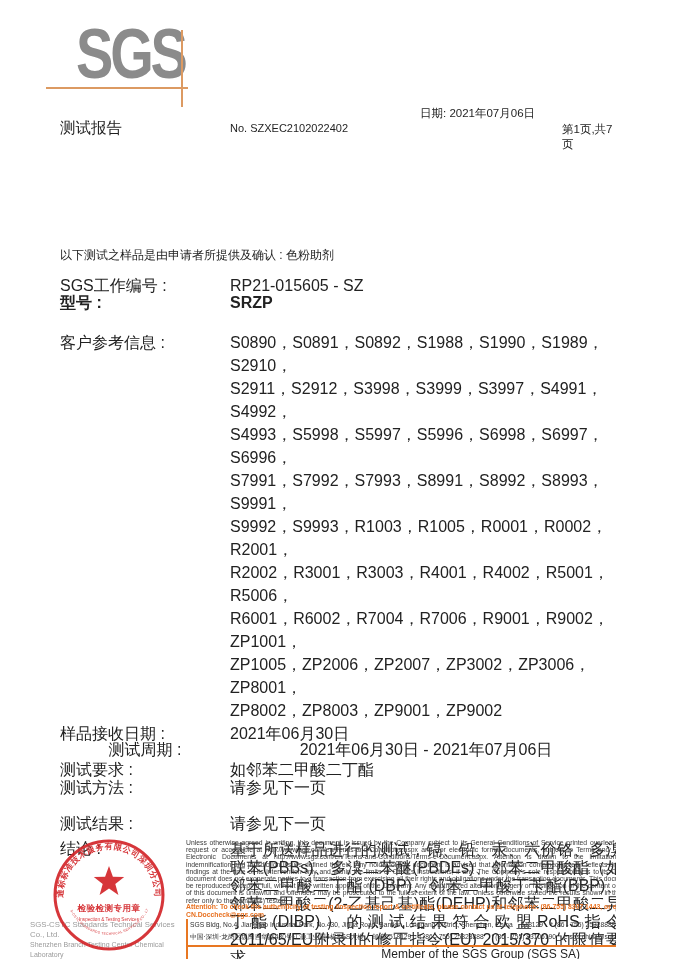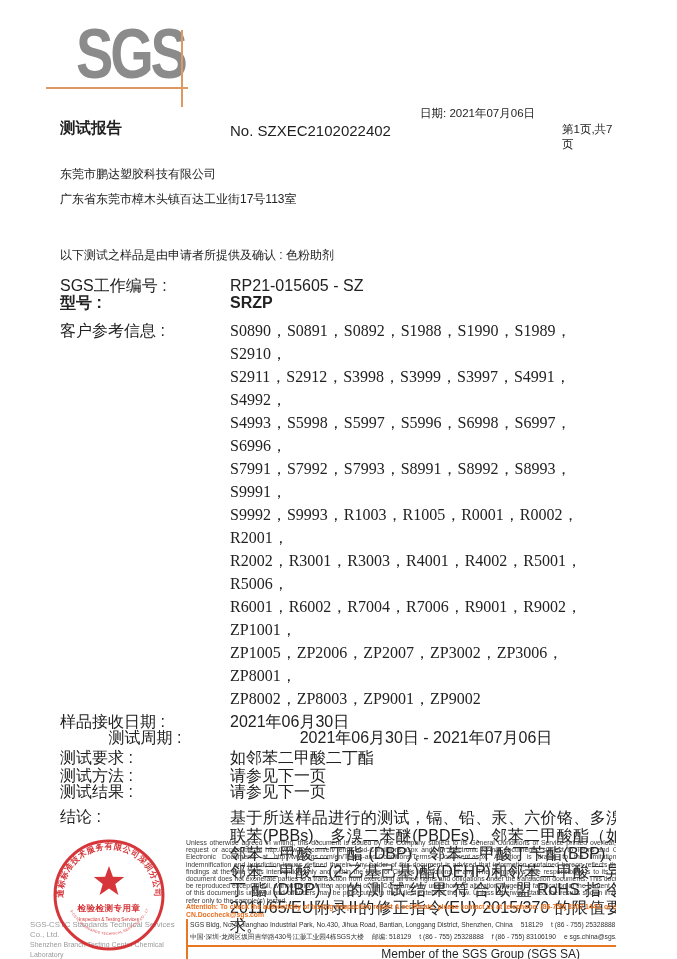--- a/index.html
+++ b/index.html
@@ -7,44 +7,44 @@
         font-family:"Liberation Sans","DejaVu Sans",sans-serif;color:#2e2e2e;}
 
   
   .logo-text{position:absolute;left:76px;top:22px;font-size:70px;font-weight:bold;
              color:#8b8b8b;line-height:64px;letter-spacing:-4px;
              transform:scaleX(0.80);transform-origin:left top;}
   .logo-hline{position:absolute;left:46px;top:87px;width:142px;height:2px;background:#dc9a62;}
   .logo-vline{position:absolute;left:181px;top:30px;width:2px;height:77px;background:#dc9a62;}
 
   
-  .doc-title{position:absolute;left:60px;top:118px;font-size:15.5px;font-weight:bold;color:#1f1f1f;}
-  .report-no{position:absolute;left:230px;top:122px;font-size:15px;color:#1f1f1f;}
+  .doc-title{position:absolute;left:60px;top:118px;font-size:15.5px;font-weight:normal;color:#1f1f1f;}
+  .report-no{position:absolute;left:230px;top:122px;font-size:11px;color:#1f1f1f;}
   .report-date{position:absolute;left:420px;top:106px;font-size:11.5px;color:#1f1f1f;}
   .page-info{position:absolute;left:562px;top:122px;font-size:11.5px;color:#1f1f1f;}
 
   
   .applicant{position:absolute;left:60px;top:162px;font-size:12px;line-height:25px;color:#222;}
 
   
   .statement{position:absolute;left:60px;top:247px;font-size:12px;color:#222;}
 
   
   .fields{position:absolute;left:60px;top:278px;width:562px;font-size:16px;color:#222;}
   .frow{display:flex;line-height:16px;}
   .flabel{width:170px;flex:none;}
   .fvalue{flex:1;}
   .frow-model{margin-top:1px;font-weight:bold;}
-  .frow-client{margin-top:8px;line-height:23px;}
-  .frow-client .fvalue{white-space:pre-line;font-family:Liberation Serif, serif;}
+  .frow-client{margin-top:20px;line-height:23px;}
+  .frow-client .fvalue{white-space:pre-line;}
   .frow-received{margin-top:4px;}
   .frow-period{text-align:center;}
   .frow-requirement{margin-top:4px;}
   .frow-method{margin-top:2px;}
-  .frow-result{margin-top:0;}
+  .frow-result{margin-top:20px;}
   .frow-conclusion{margin-top:9px;}
   .frow-conclusion .fvalue{line-height:18px;text-align:justify;}
 
   
   .legal{position:absolute;left:186px;top:839px;width:470px;font-size:6.8px;line-height:7.2px;
          text-align:justify;color:#3b3b3b;}
   .attention{position:absolute;left:186px;top:903px;width:470px;font-size:6.8px;line-height:7.8px;
              color:#e8701f;font-weight:bold;}
   .addr{position:absolute;left:190px;width:466px;font-size:6.7px;color:#2f2f2f;
         display:flex;gap:8px;white-space:nowrap;align-items:baseline;}
@@ -67,24 +67,20 @@
 
   <div class="logo-text">SGS</div>
   <div class="logo-hline"></div>
   <div class="logo-vline"></div>
 
   <div class="doc-title">测试报告</div>
   <div class="report-no">No. SZXEC2102022402</div>
   <div class="report-date">日期: 2021年07月06日</div>
   <div class="page-info">第1页,共7页</div>
 
-  <div class="applicant">
-    <div>东莞市鹏达塑胶科技有限公司</div>
-    <div>广东省东莞市樟木头镇百达工业街17号113室</div>
-  </div>
 
   <div class="statement">以下测试之样品是由申请者所提供及确认 : 色粉助剂</div>
 
   <div class="fields">
     <div class="frow">
       <div class="flabel">SGS工作编号 :</div>
       <div class="fvalue">RP21-015605 - SZ</div>
     </div>
     <div class="frow frow-model">
       <div class="flabel">型号 :</div>

